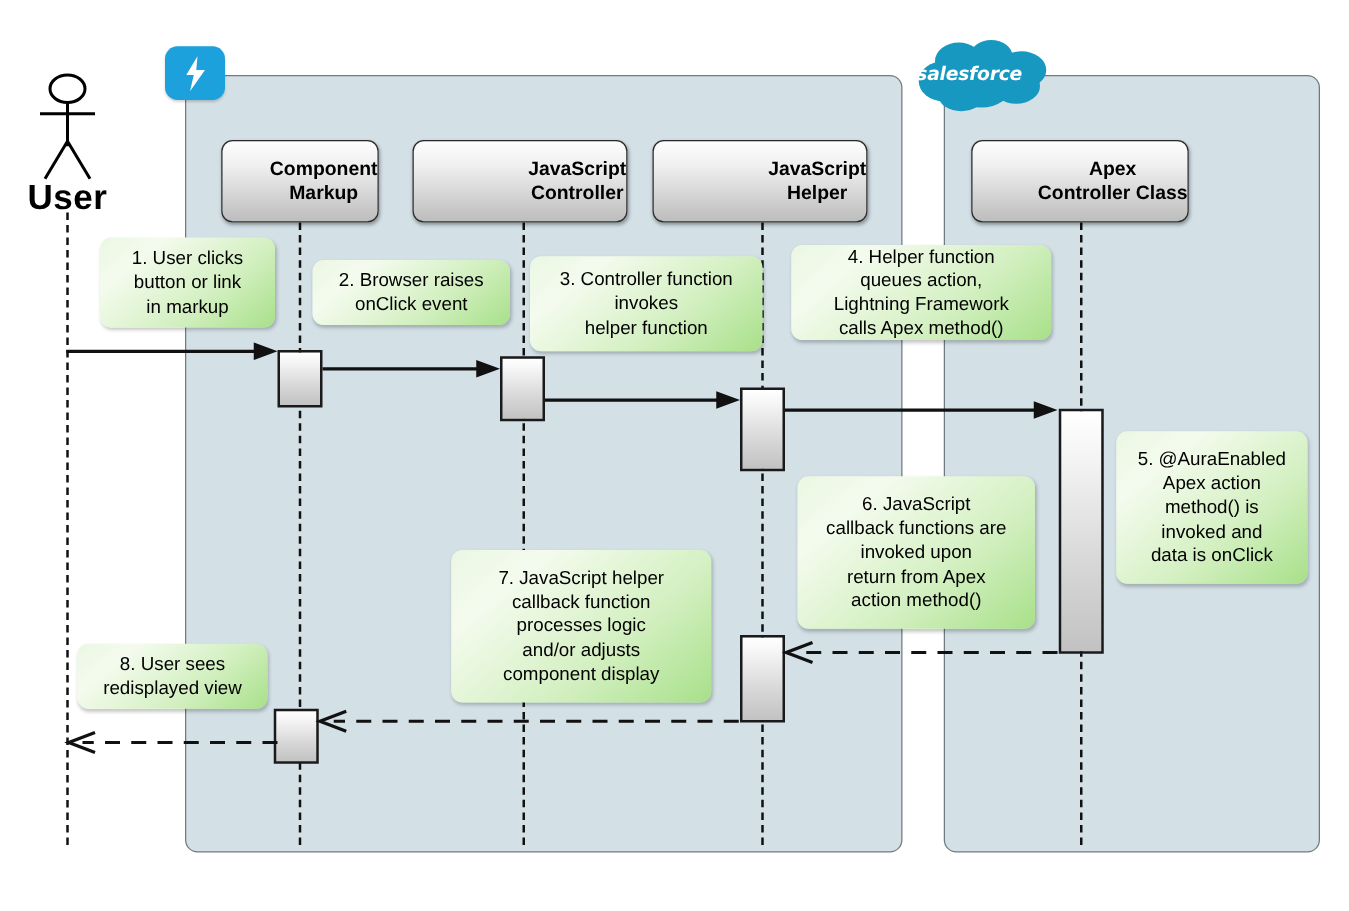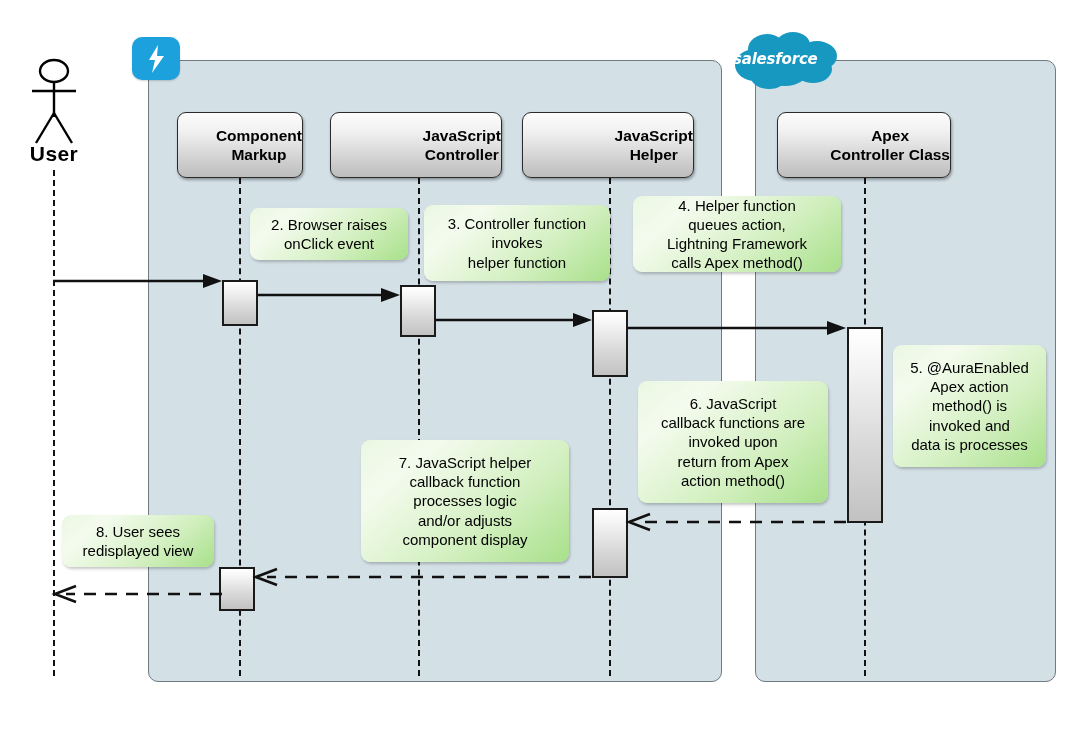--- a/index.html
+++ b/index.html
@@ -22,21 +22,21 @@
     background: #d3e0e6;
     border: 1.5px solid #6f7b80;
     border-radius: 10px;
     box-sizing: border-box;
   }
 
   
   .actor-wrap { position: absolute; }
   .actor-label {
     position: absolute;
-    font-size: 21px;
+    font-size: 28px;
     font-weight: bold;
     color: #000;
     white-space: nowrap;
     letter-spacing: 0.4px;
   }
 
   
   .lifeline {
     position: absolute;
     width: 0;
@@ -178,20 +178,27 @@
       <span>JavaScript</span><br><span>Helper</span>
     </span>
   </div>
 
   <div class="participant" style="left:777px; top:112px; width:174px; height:66px;">
     <span>
       <span>Apex</span><br><span>Controller Class</span>
     </span>
   </div>
 
+  <div class="note" style="left:80px; top:190px; width:140px; height:72px;">
+    <span>
+      <span>1. User clicks</span><br>
+      <span>button or link</span><br>
+      <span>in markup</span>
+    </span>
+  </div>
 
   <div class="note" style="left:250px; top:208px; width:158px; height:52px;">
     <span>
       <span>2. Browser raises</span><br>
       <span>onClick event</span>
     </span>
   </div>
 
   <div class="note" style="left:424px; top:205px; width:186px; height:76px;">
     <span>
@@ -209,21 +216,21 @@
       <span>calls Apex method()</span>
     </span>
   </div>
 
   <div class="note" style="left:893px; top:345px; width:153px; height:122px;">
     <span>
       <span>5. @AuraEnabled</span><br>
       <span>Apex action</span><br>
       <span>method() is</span><br>
       <span>invoked and</span><br>
-      <span>data is processes</span>
+      <span>data is onClick</span>
     </span>
   </div>
 
   <div class="note" style="left:638px; top:381px; width:190px; height:122px;">
     <span>
       <span>6. JavaScript</span><br>
       <span>callback functions are</span><br>
       <span>invoked upon</span><br>
       <span>return from Apex</span><br>
       <span>action method()</span>

